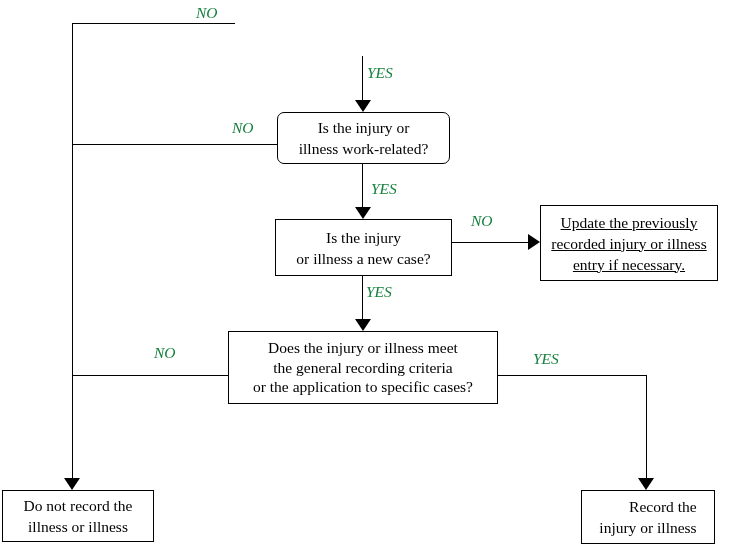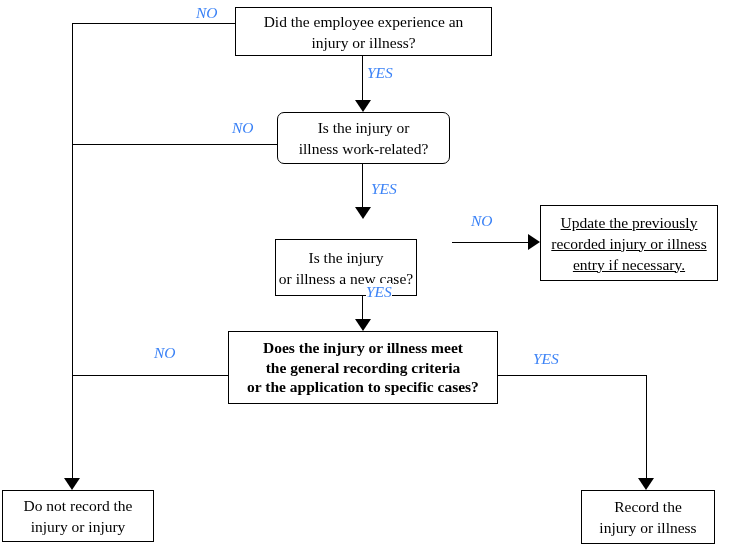--- a/index.html
+++ b/index.html
@@ -25,25 +25,25 @@
     display: flex;
     align-items: center;
     justify-content: center;
     text-align: center;
     white-space: pre-line;
     font-size: 15.5px;
     line-height: 21px;
   }
   .n-q1     { left: 235px; top: 7px;   width: 257px; height: 49px; }
   .n-q2     { left: 277px; top: 112px; width: 173px; height: 52px; border-radius: 7px; }
-  .n-q3     { left: 275px; top: 219px; width: 142px; height: 57px; margin-top: 20px; }
+  .n-q3     { left: 275px; top: 219px; width: 177px; height: 57px; }
   .n-update { left: 540px; top: 205px; width: 178px; height: 76px; text-decoration: underline; }
-  .n-q4     { left: 228px; top: 331px; width: 270px; height: 73px; line-height: 19.5px; font-weight: bold; }
+  .n-q4     { left: 228px; top: 331px; width: 270px; height: 73px; line-height: 19.5px; }
   .n-donot  { left: 2px;   top: 490px; width: 152px; height: 52px; }
-  .n-record { left: 581px; top: 490px; width: 134px; height: 54px; }
+  .n-record { left: 581px; top: 490px; width: 134px; height: 54px; text-align: right; }
 
   
   .line { position: absolute; background: #000000; }
   .l-no1    { left: 72px;  top: 23px;  width: 163px; height: 1px; }
   .l-no2    { left: 72px;  top: 144px; width: 205px; height: 1px; }
   .l-no4    { left: 72px;  top: 375px; width: 156px; height: 1px; }
   .l-leftv  { left: 72px;  top: 23px;  width: 1px;   height: 455px; }
   .l-yes1   { left: 362px; top: 56px;  width: 1px;   height: 46px; }
   .l-yes2   { left: 362px; top: 164px; width: 1px;   height: 44px; }
   .l-yes3   { left: 362px; top: 276px; width: 1px;   height: 44px; }
@@ -69,21 +69,21 @@
   .a-no3   { left: 528px; top: 234px; }
   .a-leftv { left: 64px;  top: 478px; }
   .a-yes4  { left: 638px; top: 478px; }
 
   
   .edge-label {
     position: absolute;
     font-style: italic;
     font-size: 15.5px;
     line-height: 18px;
-    color: #3b82f6;
+    color: #15803d;
     background: #ffffff;
   }
   .lb-no1  { left: 196px; top: 4px; }
   .lb-yes1 { left: 367px; top: 64px; }
   .lb-no2  { left: 232px; top: 119px; }
   .lb-yes2 { left: 371px; top: 180px; }
   .lb-no3  { left: 471px; top: 212px; }
   .lb-yes3 { left: 366px; top: 283px; }
   .lb-no4  { left: 154px; top: 344px; }
   .lb-yes4 { left: 533px; top: 350px; }
@@ -104,34 +104,32 @@
   <div class="line l-yes4h"></div>
   <div class="line l-yes4v"></div>
 
   <div class="arrow a-down a-yes1"></div>
   <div class="arrow a-down a-yes2"></div>
   <div class="arrow a-down a-yes3"></div>
   <div class="arrow a-right a-no3"></div>
   <div class="arrow a-down a-leftv"></div>
   <div class="arrow a-down a-yes4"></div>
 
-  <div class="node n-q1">Did the employee experience an
-injury or illness?</div>
   <div class="node n-q2">Is the injury or
 illness work-related?</div>
   <div class="node n-q3">Is the injury
 or illness a new case?</div>
   <div class="node n-update">Update the previously
 recorded injury or illness
 entry if necessary.</div>
   <div class="node n-q4">Does the injury or illness meet
 the general recording criteria
 or the application to specific cases?</div>
   <div class="node n-donot">Do not record the
-injury or injury</div>
+illness or illness</div>
   <div class="node n-record">Record the
 injury or illness</div>
 
   <div class="edge-label lb-no1">NO</div>
   <div class="edge-label lb-yes1">YES</div>
   <div class="edge-label lb-no2">NO</div>
   <div class="edge-label lb-yes2">YES</div>
   <div class="edge-label lb-no3">NO</div>
   <div class="edge-label lb-yes3">YES</div>
   <div class="edge-label lb-no4">NO</div>

